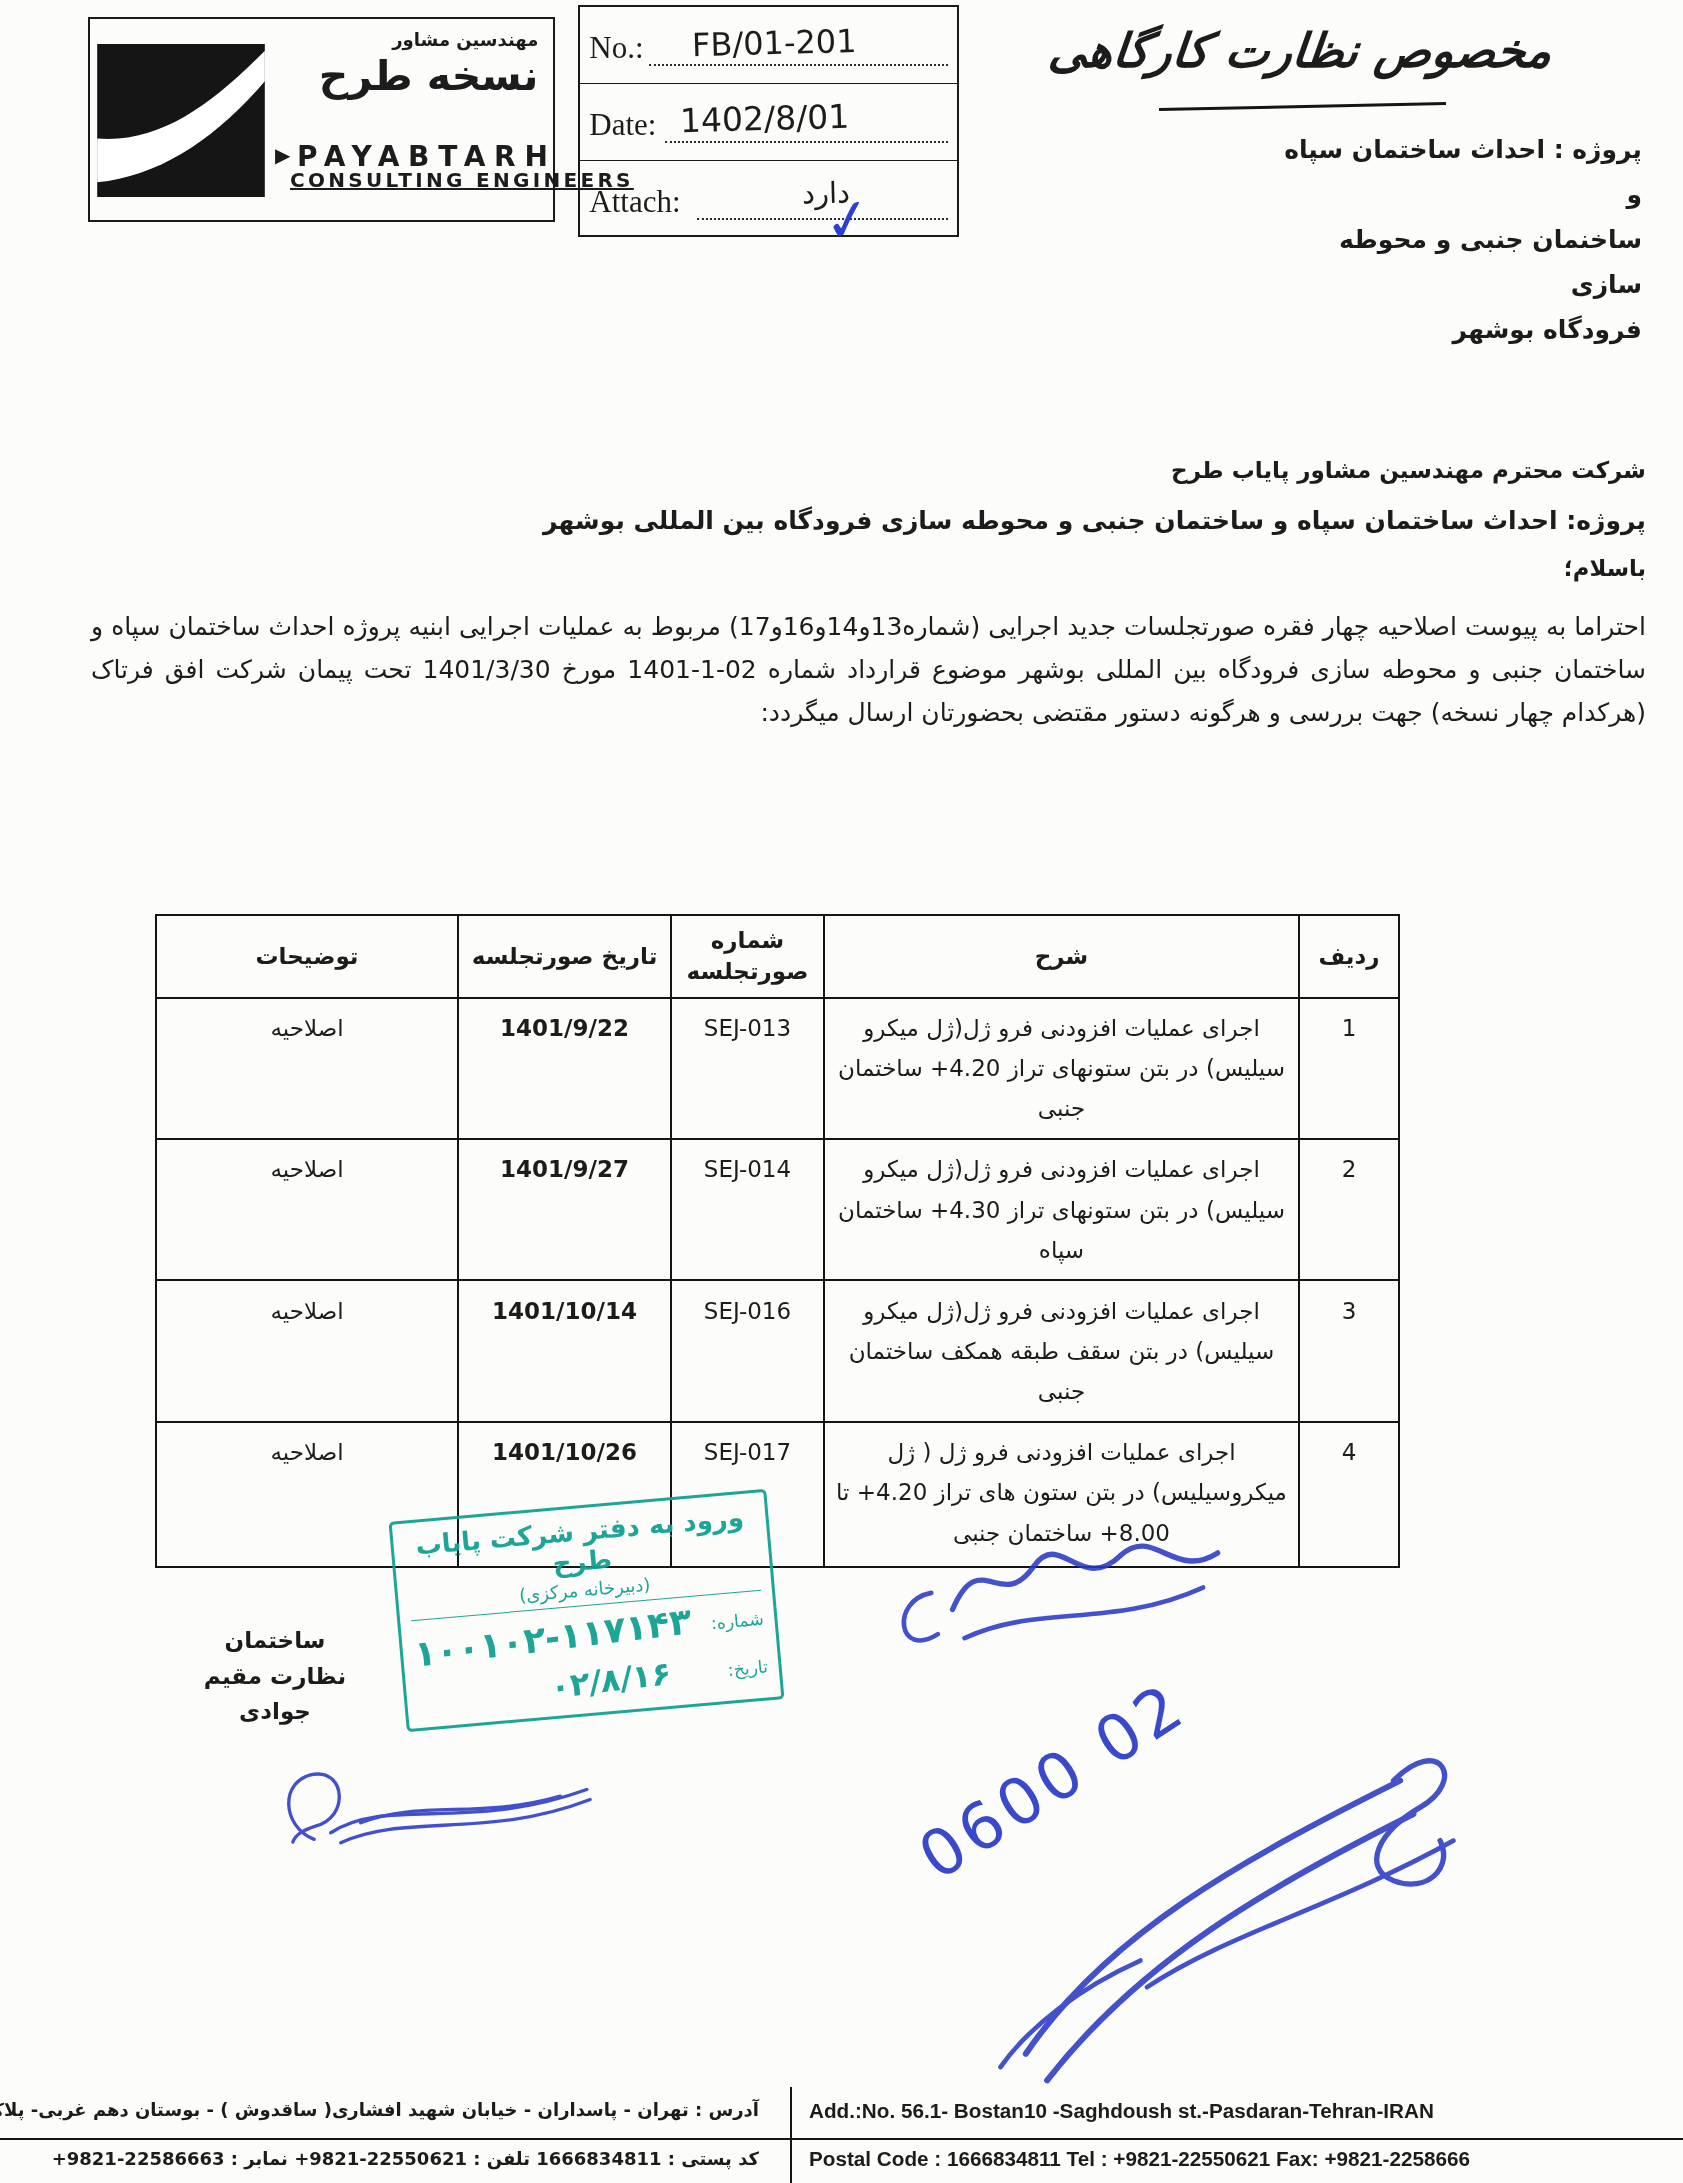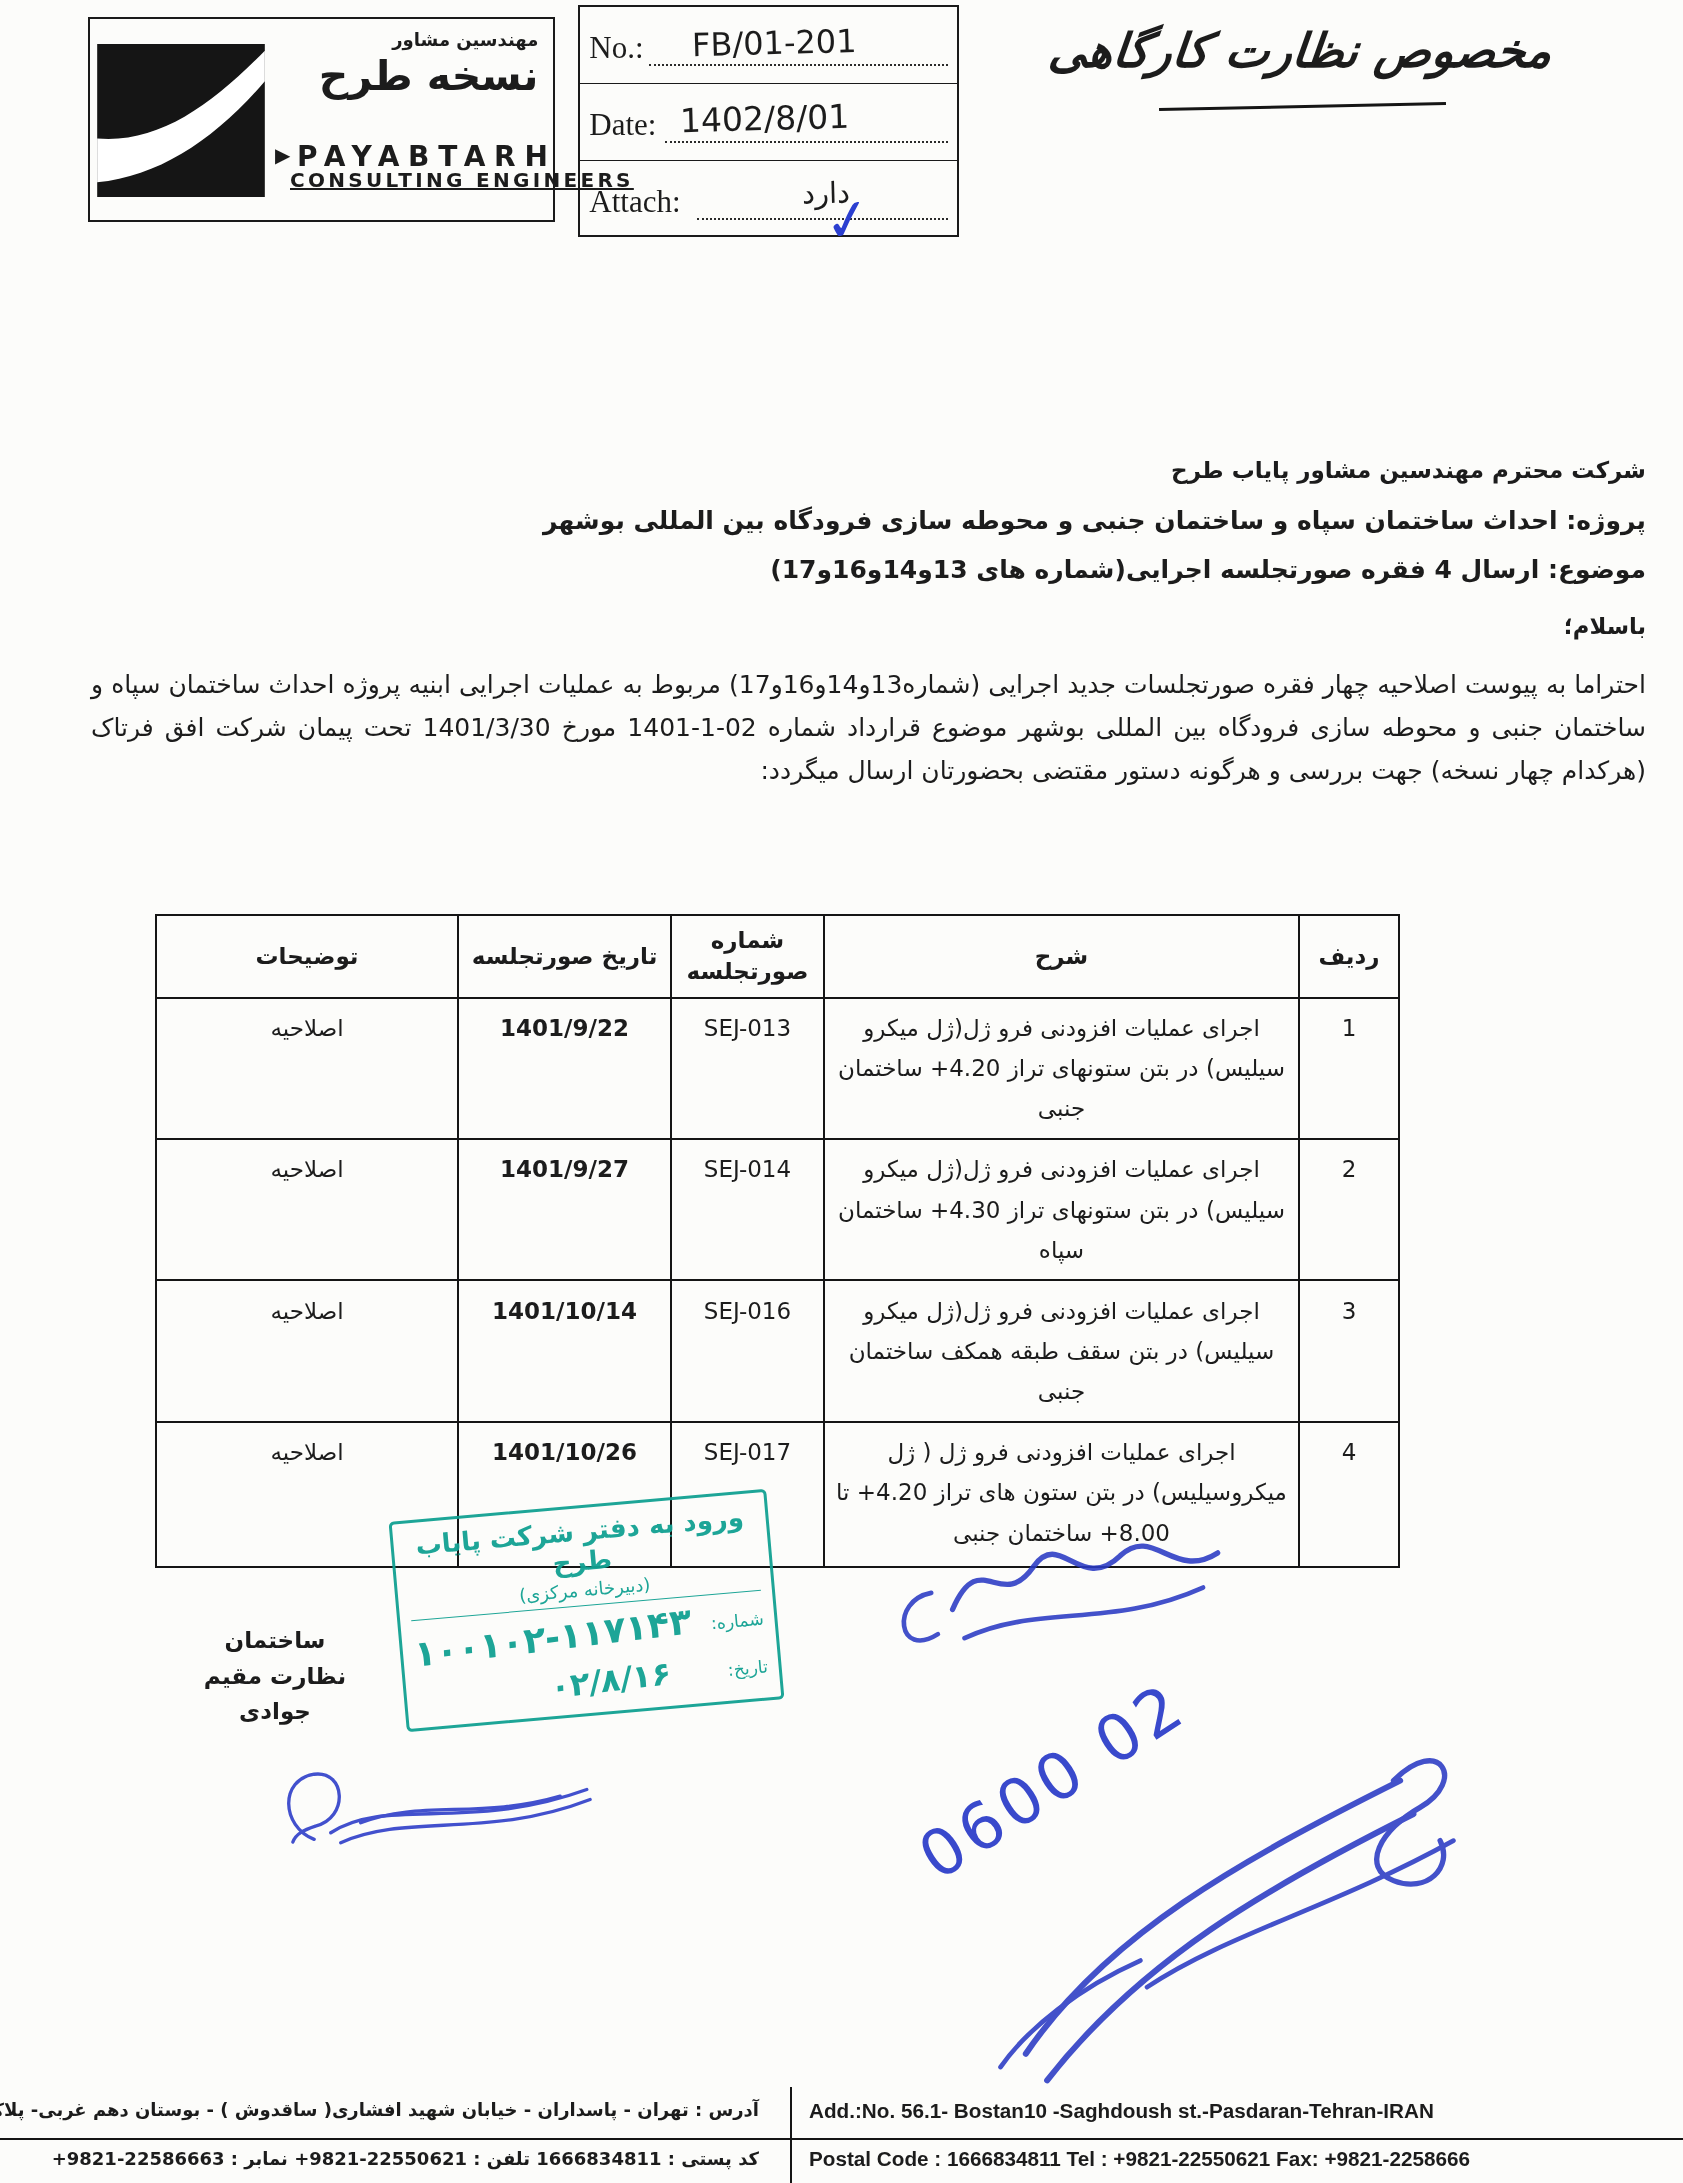--- a/index.html
+++ b/index.html
@@ -113,25 +113,29 @@
     <div class="meta-row">
       <span class="meta-label">Attach:</span>
       <div class="leader" style="left:117px;"></div>
       <span class="meta-value hand" style="right:107px;bottom:27px;direction:rtl;font-size:29px;">دارد</span>
       <span class="check-icon">✓</span>
     </div>
   </div>
 
   <div class="script-title">مخصوص نظارت کارگاهی</div>
   <div class="script-underline"></div>
+  <div class="hdr-project">
+    <div>پروژه : احداث ساختمان سپاه و</div>
+    <div>ساخنمان جنبی و محوطه سازی</div>
+    <div>فرودگاه بوشهر</div>
+  </div>
 
   <div class="letter">
     <div class="to">شرکت محترم مهندسین مشاور پایاب طرح</div>
     <div class="project">پروژه: احداث ساختمان سپاه و ساختمان جنبی و محوطه سازی فرودگاه بین المللی بوشهر</div>
-    <div class="subject">موضوع: ارسال 4 فقره صورتجلسه  اجرایی(شماره های 13و14و16و17)</div>
     <div class="salutation">باسلام؛</div>
     <div class="body">احتراما به پیوست اصلاحیه چهار فقره صورتجلسات جدید اجرایی (شماره13و14و16و17) مربوط به عملیات اجرایی ابنیه  پروژه احداث ساختمان سپاه و ساختمان جنبی و محوطه سازی فرودگاه بین المللی بوشهر موضوع قرارداد شماره 02-1-1401 مورخ 1401/3/30 تحت پیمان شرکت افق فرتاک (هرکدام چهار نسخه) جهت بررسی و هرگونه دستور مقتضی بحضورتان ارسال میگردد:</div>
   </div>
 
   <table class="mtable">
     <colgroup>
       <col style="width:100px">
         <col style="width:475px">
         <col style="width:153px">
         <col style="width:213px">

